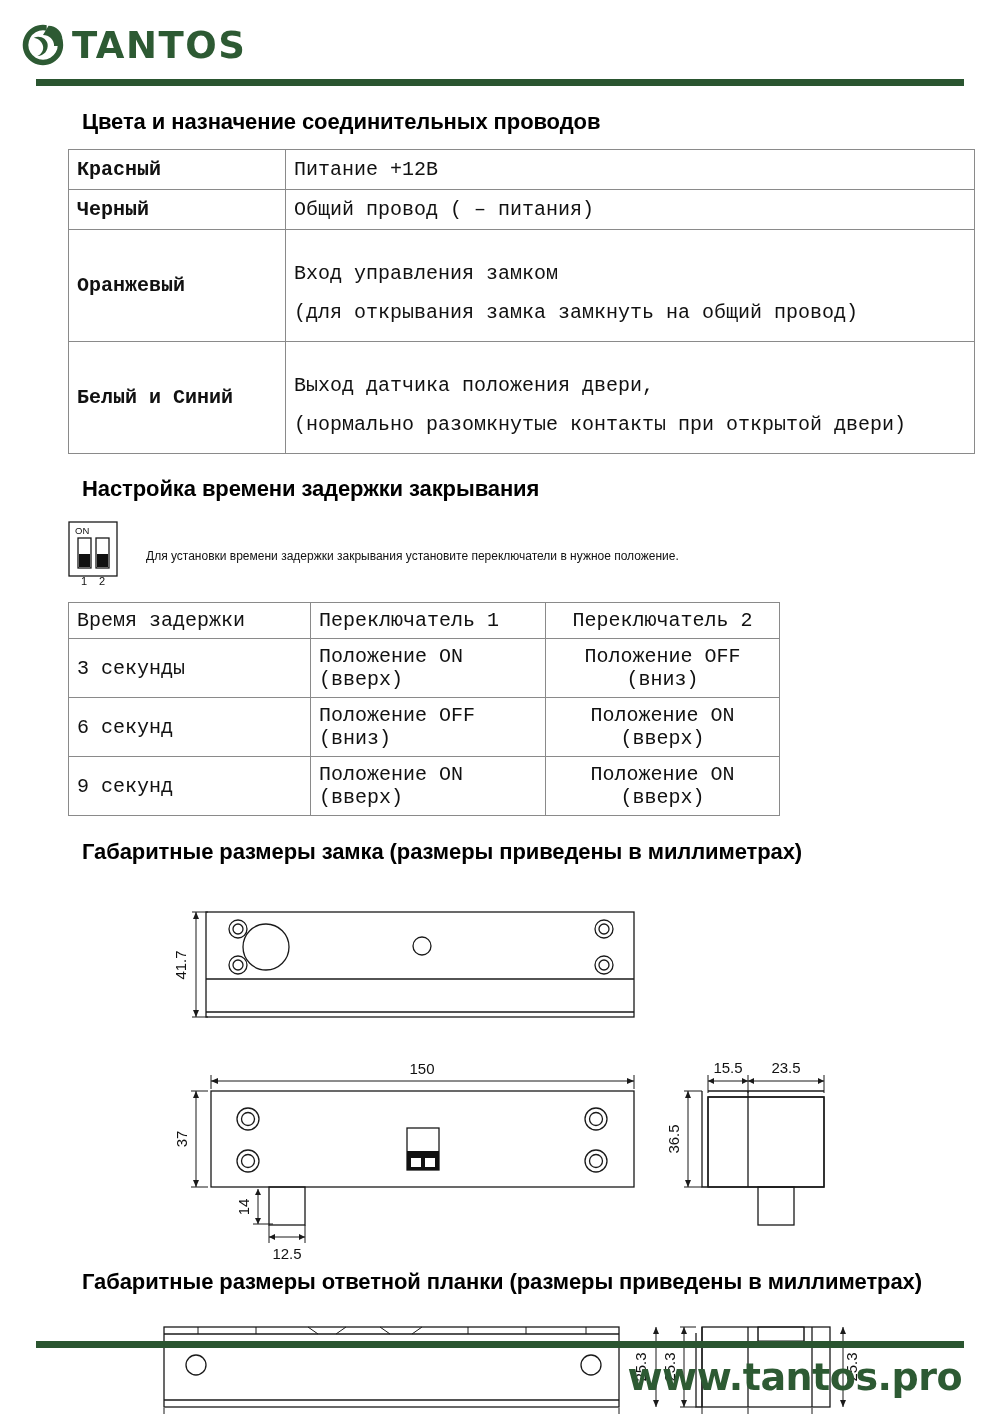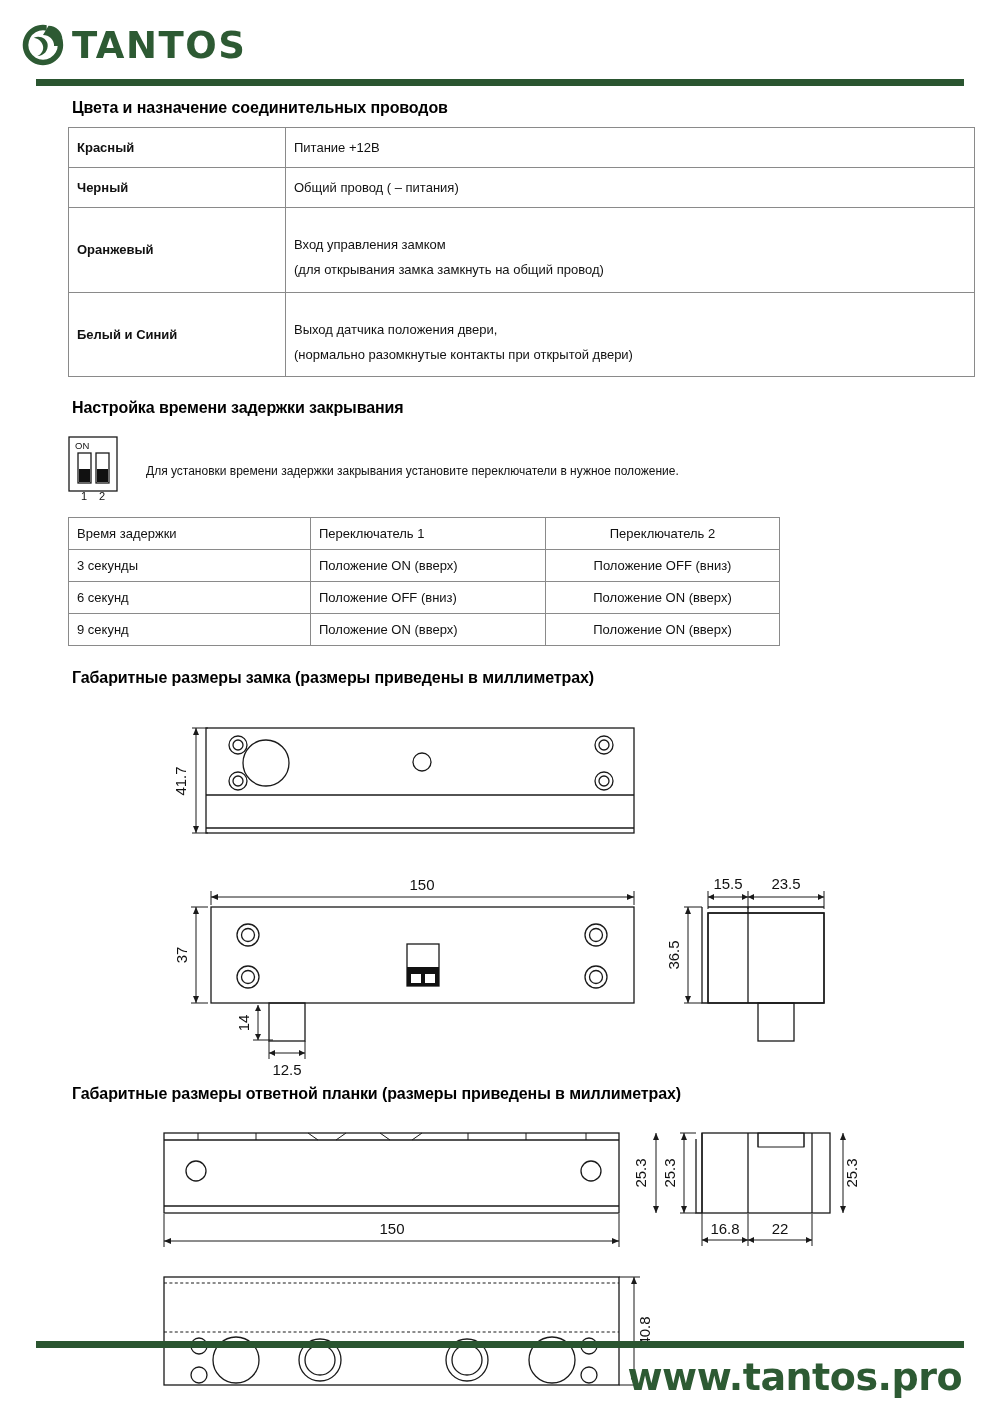--- a/index.html
+++ b/index.html
@@ -51,33 +51,34 @@
 
   
   #content {
     position: absolute;
     left: 68px;
     top: 95px;
     width: 872px;
   }
 
   h2.section-title {
-    font-size: 16px;
+    font-size: 22px;
     font-weight: bold;
-    margin: 4px;
+    margin: 14px;
     padding: 0;
     color: #000;
     letter-spacing: -0.1px;
   }
 
   
   table.doc-table {
     border-collapse: collapse;
     table-layout: fixed;
-    font-size: 13px;
+    font-size: 20px;
+    font-family: Liberation Mono, monospace;
   }
   table.doc-table td {
     border: 1px solid #8a8a8a;
     padding: 6px 8px;
     vertical-align: middle;
     color: #111;
   }
 
   
   #wires-table { width: 872px; margin-top: 10px; }

